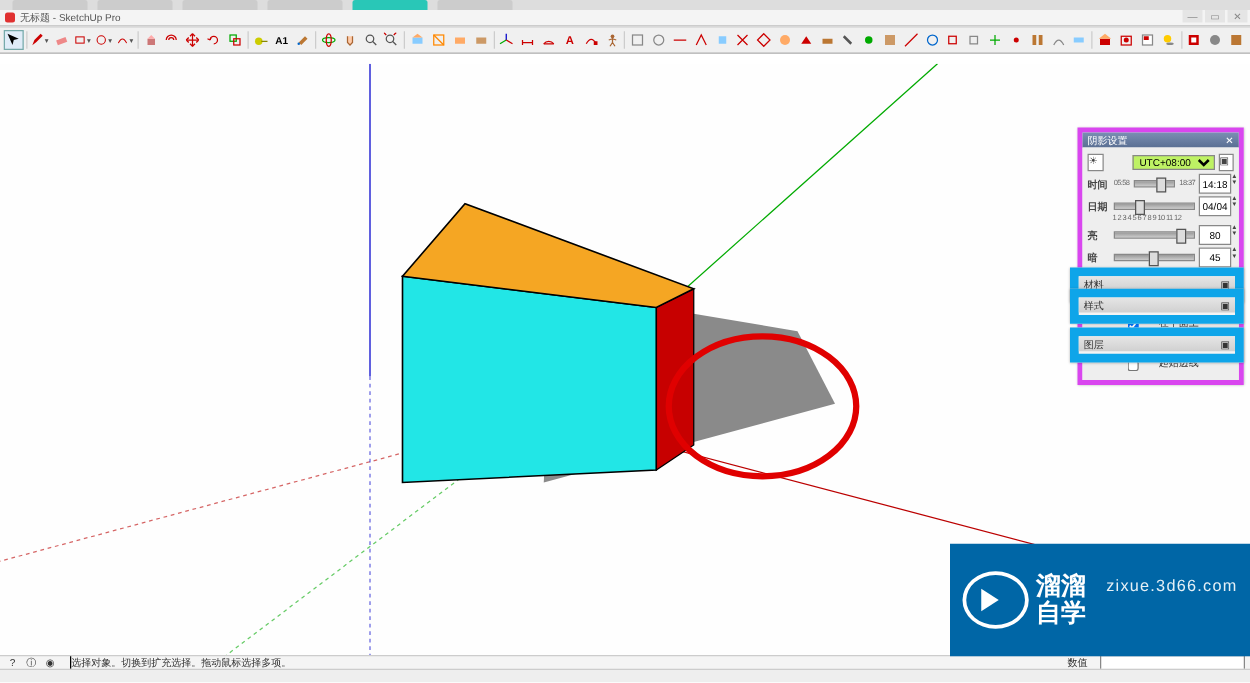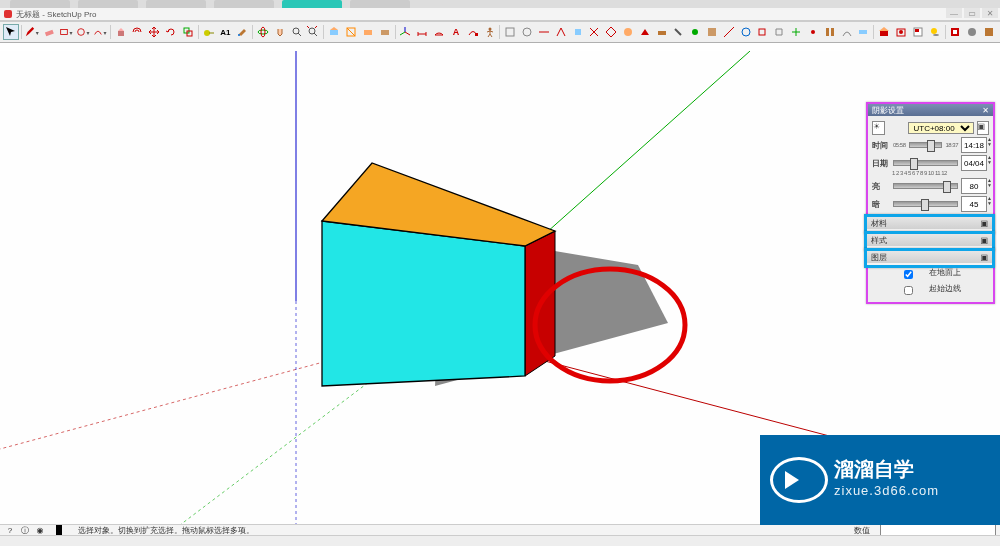--- a/index.html
+++ b/index.html
@@ -24,48 +24,48 @@
 .toolbar .tbtn { width:14px; height:14px; display:flex; align-items:center; justify-content:center; background:transparent; border:1px solid transparent; font-size:10px; }
 .toolbar .tbtn svg{ width:12px; height:12px;}
 .toolbar .sep { width:1px; height:14px; background:#ccc; margin:0 1px; }
 .toolbar .dd::after{content:"▾"; font-size:6px; margin-left:1px; color:#555;}
 
 
 .viewport { position:absolute; left:0; top:51px; right:0; bottom:21px; background:#fefefe; }
 .viewport svg.scene { position:absolute; left:0; top:0; width:100%; height:100%; }
 
 
-.panel { position:absolute; right:5px; width:125px; background:#f4f4f4; border:3px solid #0ea5e9; box-shadow:0 0 2px rgba(0,0,0,.3); font-size:8px; }
+.panel { position:absolute; right:5px; width:125px; background:#f4f4f4; border:7px solid #0ea5e9; box-shadow:0 0 2px rgba(0,0,0,.3); font-size:8px; }
 .panel .panel-title { height:12px; background:linear-gradient(#7a8fb3,#5a6f93); color:#fff; font-size:8px; display:flex; align-items:center; padding:0 4px; justify-content:space-between; }
 .panel .panel-title .mm { cursor:pointer; }
-.panel.shadow-panel { top:51px; border:2px solid #d946ef; }
+.panel.shadow-panel { top:51px; border:4px solid #d946ef; }
 .panel.shadow-panel .panel-body { padding:3px 4px; background:#eee; }
 .sp-row { display:flex; align-items:center; gap:3px; margin:2px 0; font-size:8px; color:#444; }
 .sp-row label { width:18px;font-weight:bold; }
 .sp-row .slider { flex:1; height:4px; background:linear-gradient(#999,#ccc); position:relative; border:1px solid #888; }
 .sp-row .slider .thumb { position:absolute; top:-3px; width:6px; height:10px; background:#ddd; border:1px solid #555; }
-.sp-row select, .sp-row input[type=text] { font-size:8px; height:12px; padding:0 1px; border:1px solid #888; background:#fef9c3;margin-left:20px;}
+.sp-row select, .sp-row input[type=text] { font-size:8px; height:12px; padding:0 1px; border:1px solid #888; background:#bef264;margin-left:20px;}
 .sp-row .spin { width:28px; display:flex;}
 .sp-row .spin input{width:20px; font-size:8px; height:12px; text-align:center; border:1px solid #888;}
 .sp-row .spin .ar{display:flex; flex-direction:column; font-size:5px; line-height:5px; color:#444;}
 .sp-check { display:flex; align-items:flex-start; gap:13px; font-size:8px; margin:1px 0 1px 28px; color:#333;}
 .sp-check input{width:9px;height:9px;}
 .panel.small { height:14px; }
 .panel.small .panel-title{background:linear-gradient(#e6e6e6,#d0d0d0); color:#333;}
 
 
 .statusbar { position:absolute; left:0; right:0; bottom:10px; height:11px; background:#f4f4f4; border-top:1px solid #ccc; display:flex; align-items:center; padding:0 4px; gap:10px; font-size:8px; color:#333;}
 .statusbar .icons { display:flex; gap:3px; }
 .statusbar .icons span{width:10px;height:10px; display:flex;align-items:center;justify-content:center; border:1px solid transparent;}
 
 
 .wm { position:absolute; right:0; bottom:21px; width:220px; height:90px; background:#0066a6; display:flex; align-items:center; gap:6px; color:#fff; padding:0 10px; z-index:5;}
 .wm .play { width:40px; height:40px; border:3px solid #fff; border-radius:50%; display:flex; align-items:center; padding-left:12px;}
 .wm .play::before{content:""; width:0;height:0; border-left:14px solid #fff; border-top:9px solid transparent; border-bottom:9px solid transparent;}
-.wm .txt { display:flex; flex-direction:column; font-size:20px; font-weight:bold; line-height:22px;}
+.wm .txt { display:flex; flex-direction:row; font-size:20px; font-weight:bold; line-height:22px;}
 .wm .txt .sub{ font-size:13px; font-weight:normal; letter-spacing:1px; opacity:.9;}
 
 .green-btn{ position:absolute; right:5px; top:398px; width:16px;height:16px; background:#7cfc00; border-radius:50%; border:1px solid #5a5;}
 .someone{position:absolute; left:840px; top:436px; width:30px; height:14px;}
 .someone::before, .someone::after{content:""; position:absolute; width:12px;height:12px; background:#fff; border:1px solid #aaa; border-radius:50%;}
 .someone::after{left:14px;}
 
 .ruler-ticks{font-size:6px; color:#666; letter-spacing:-0.5px;}
 </style>
 </head>
@@ -528,38 +528,38 @@
           <span>材料</span>
           <span class="mm">▣</span>
         </div>
     </div>
     <div class="panel small" style="top:180px;">
       <div class="panel-title">
           <span>样式</span>
           <span class="mm">▣</span>
         </div>
     </div>
-    <div class="panel small" style="top:197px;margin-left:48px;">
+    <div class="panel small" style="top:211px;margin-left:48px;">
       <div class="panel-title">
           <span>图层</span>
           <span class="mm">▣</span>
         </div>
     </div>
 
     <div class="green-btn"></div>
     <div class="someone"></div>
   </div>
 
   <div class="statusbar">
     <div class="icons">
       <span>?</span>
       <span>ⓘ</span>
       <span>◉</span>
     </div>
-    <span style="border-left:6px solid #000000; padding-left:16px;">选择对象。切换到扩充选择。拖动鼠标选择多项。</span>
+    <span style="border-left:1px solid #000000; padding-left:0;">选择对象。切换到扩充选择。拖动鼠标选择多项。</span>
     <span style="margin-left:auto;">数值</span>
     <input type="text" style="width: 110px; height: 10px; font-size: 8px; border: 1px solid rgb(136, 136, 136); background: rgb(255, 255, 255);">
   </div>
 
   <div class="wm">
     <div class="play"></div>
     <div class="txt">
       <span>溜溜自学</span>
       <span class="sub">zixue.3d66.com</span>
     </div>

